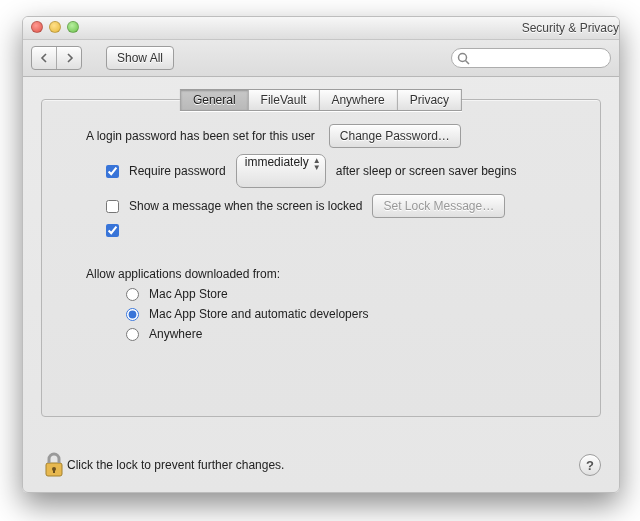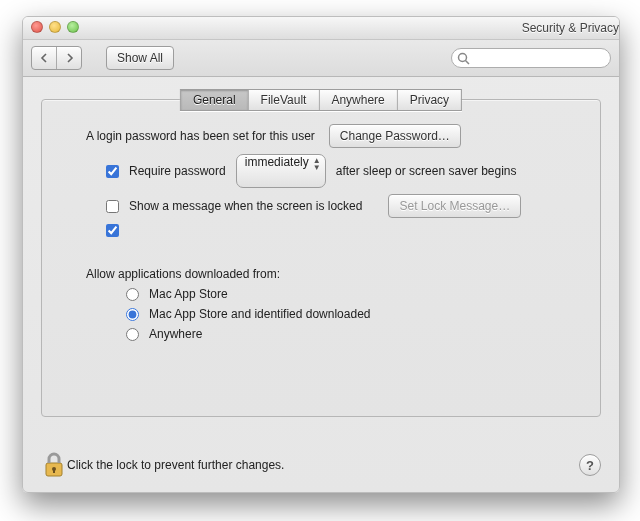--- a/index.html
+++ b/index.html
@@ -253,40 +253,40 @@
                 <span>▲</span>
                 <span>▼</span>
               </span>
           </div>
           <span class="label">after sleep or screen saver begins</span>
         </div>
 
         <div class="row indent">
           <input type="checkbox" style="">
           <span class="label">Show a message when the screen is locked</span>
-          <div class="btn disabled" style="margin-left:16px;">Set Lock Message…</div>
+          <div class="btn disabled" style="margin-left:0;">Set Lock Message…</div>
         </div>
 
         <div class="row indent">
           <input type="checkbox" checked="" style="">
         </div>
 
         <div class="section-gap"></div>
 
         <div class="row" style="padding-left:24px;">
           <span class="label">Allow applications downloaded from:</span>
         </div>
 
         <div class="row bigindent" style="margin-top:4px;">
           <input type="radio" name="gk" style="">
           <span class="label">Mac App Store</span>
         </div>
         <div class="row bigindent">
           <input type="radio" name="gk" checked="" style="">
-          <span class="label">Mac App Store and identified downloaded</span>
+          <span class="label">Mac App Store and automatic developers</span>
         </div>
         <div class="row bigindent">
           <input type="radio" name="gk" style="">
           <span class="label">Anywhere</span>
         </div>
 
       </div>
     </div>
 
     <div class="footer">

